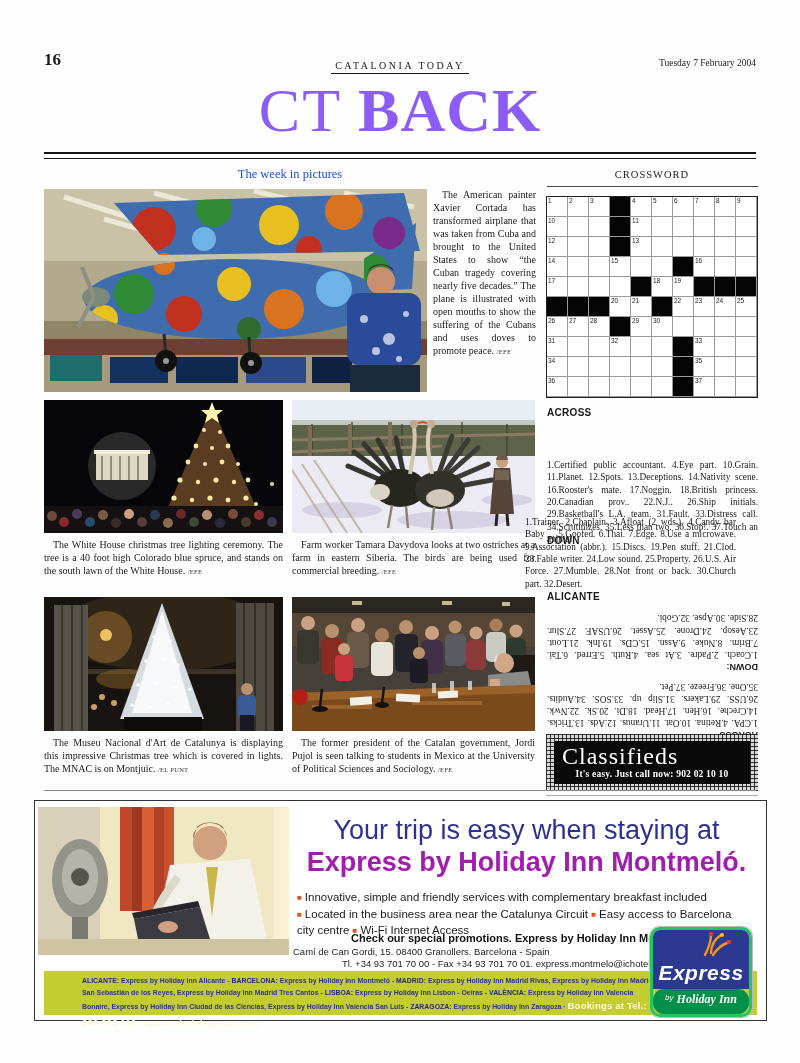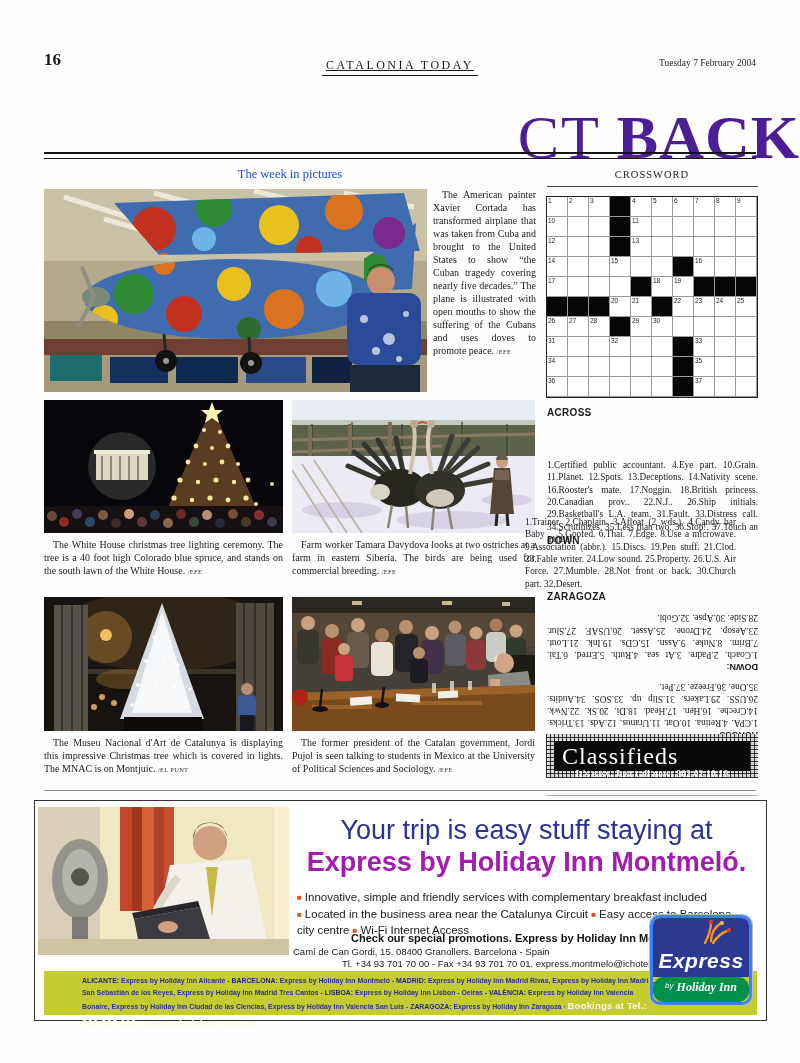--- a/index.html
+++ b/index.html
@@ -3,23 +3,23 @@
 <meta charset="utf-8">
 <style>
   html,body{margin:0;padding:0;background:#ffffff;}
   .page{position:relative;width:800px;height:1063px;background:#fefefe;overflow:hidden;
         font-family:"Liberation Serif","DejaVu Serif",serif;color:#1a1a1a;}
   .abs{position:absolute;}
 
   
   .pageno{left:44px;top:50px;font-size:17px;font-weight:bold;}
   .masthead-wrap{left:0;right:0;top:55px;text-align:center;}
-  .masthead{display:inline-block;font-size:12px;letter-spacing:2.5px;border-bottom:1.5px solid #111;padding:0 4px 2px;text-decoration:underline;}
+  .masthead{display:inline-block;font-size:10px;letter-spacing:2.5px;border-bottom:1.5px solid #111;padding:0 4px 2px;}
   .hdate{right:44px;top:58px;font-size:9.5px;color:#222;}
-  .banner{left:0;right:0;top:78px;text-align:right;font-size:62px;line-height:1.05;color:#4c1d95;margin-top:27px;}
+  .banner{left:0;right:0;top:78px;text-align:center;font-size:62px;line-height:1.05;color:#8b5cf6;}
   .banner .ct{font-weight:400;margin-right:16px;letter-spacing:2px;}
   .banner .back{font-weight:800;letter-spacing:1px;}
   .double-rule{left:44px;right:44px;top:152px;height:4px;border-top:2px solid #151515;border-bottom:1.5px solid #151515;}
 
   .wip-heading{left:44px;width:492px;top:167px;text-align:center;font-size:12.5px;color:#1d4ed8;}
   .xw-heading{left:547px;width:210px;top:169px;text-align:center;font-size:10.5px;letter-spacing:1px;color:#222;}
 
   
   .photo{overflow:hidden;background:#888;}
   .photo svg{display:block;width:100%;height:100%;}
@@ -52,21 +52,21 @@
   .clue-text{width:211px;font-size:9.3px;line-height:1.33;text-align:justify;}
   .ct-across{left:547px;top:419px;margin-top:40px;}
   .ch-down{left:547px;top:504px;margin-top:31px;}
   .ct-down{left:525px;top:516px;}
   .ch-answers{left:547px;top:591px;}
   .answers-flip{left:547px;top:603px;width:211px;transform:rotate(180deg);}
   .ans-label{font-family:"Liberation Sans","DejaVu Sans",sans-serif;font-weight:bold;font-size:9px;margin:0 0 1px;}
   .ans-text{font-size:9.3px;line-height:1.3;text-align:justify;margin:0 0 9px;}
 
   
-  .classifieds{left:546px;top:734px;width:212px;height:44px;box-sizing:border-box;padding:7px 8px;
+  .classifieds{left:546px;top:734px;width:212px;height:57px;box-sizing:border-box;padding:7px 8px;
     background-color:#d8d8d8;
     background-image:repeating-linear-gradient(90deg,rgba(10,10,10,.8) 0 1px,transparent 1px 4px),
                      repeating-linear-gradient(0deg,rgba(10,10,10,.8) 0 1px,transparent 1px 4px);}
   .cl-inner{background:#0a0a0a;width:100%;height:100%;color:#fff;padding:2px 8px;box-sizing:border-box;}
   .cl-title{font-size:24px;line-height:26px;letter-spacing:1px;}
   .cl-sub{font-size:9.5px;font-weight:bold;letter-spacing:.2px;text-align:center;}
 
   .rule-above-ad{left:44px;right:44px;top:790px;border-top:1px solid #888;height:0;}
   .rule-above-ad2{left:546px;width:212px;top:795px;border-top:1px solid #aaa;height:0;}
 
@@ -79,21 +79,21 @@
   .ad-bullets{left:262px;top:88px;width:452px;font-size:11.5px;line-height:1.45;color:#1b1b1b;font-weight:500;}
   .bullet-seg .sq{color:#e2551e;font-size:8px;vertical-align:1px;margin-right:3px;}
   .ad-promo{left:258px;width:456px;top:131px;text-align:center;font-weight:bold;font-size:11px;color:#111;}
   .ad-addr{left:258px;width:456px;top:145px;text-align:left;font-size:9.5px;color:#222;}
   .ad-tel{left:258px;width:456px;top:157px;text-align:center;font-size:9.5px;color:#222;}
   .ad-band{left:9px;right:9px;top:170px;height:44px;background:#c3cd30;}
   .ad-hotels{position:absolute;left:38px;top:4px;width:580px;font-size:6.9px;font-weight:600;
              color:#2d3192;line-height:1.7;}
   .ad-hotels b{color:#20267e;}
   .bookings{font-size:9.5px;font-weight:bold;color:#fdf9e0;letter-spacing:.2px;}
-  .ad-logo{position:absolute;right:14px;top:114px;width:96px;height:84px;border:3px solid #3b82f6;border-radius:10px;
+  .ad-logo{position:absolute;right:14px;top:126px;width:96px;height:84px;border:3px solid #22c55e;border-radius:10px;
            overflow:hidden;box-shadow:0 0 0 1px #bbb;}
   .logo-blue{position:relative;height:59px;background:#2b3990;}
   .logo-word{position:absolute;left:0;right:0;bottom:4px;text-align:center;color:#fff;
              font-style:italic;font-size:21px;font-weight:600;letter-spacing:.5px;}
   .logo-spark{position:absolute;right:16px;top:1px;}
   .logo-green{height:25px;background:#00904a;text-align:center;color:#fff;border-radius:11px;}
   .logo-by{font-style:italic;font-size:8px;vertical-align:3px;margin-right:3px;}
   .logo-hi{font-family:"Liberation Serif","DejaVu Serif",serif;font-style:italic;font-size:12px;font-weight:bold;}
 </style>
 </head>
@@ -659,21 +659,21 @@
         <span class="xnum">37</span>
       </div>
       <div class="xcell"></div>
       <div class="xcell"></div>
     </div>
 
   <div class="abs clue-head ch-across">ACROSS</div>
   <div class="abs clue-text ct-across">1.Certified public accountant. 4.Eye part. 10.Grain. 11.Planet. 12.Spots. 13.Deceptions. 14.Nativity scene. 16.Rooster's mate. 17.Noggin. 18.British princess. 20.Canadian prov.. 22.N.J.. 26.Ship initials. 29.Basketball's L.A. team. 31.Fault. 33.Distress call. 34.Scrutinizes. 35.Less than two. 36.Stop!. 37.Touch an animal.</div>
   <div class="abs clue-head ch-down">DOWN</div>
   <div class="abs clue-text ct-down">1.Trainer. 2.Chaplain. 3.Afloat (2 wds.). 4.Candy bar Baby _. 5.Goofed. 6.Thai. 7.Edge. 8.Use a microwave. 9.Association (abbr.). 15.Discs. 19.Pen stuff. 21.Clod. 23.Fable writer. 24.Low sound. 25.Property. 26.U.S. Air Force. 27.Mumble. 28.Not front or back. 30.Church part. 32.Desert.</div>
-  <div class="abs clue-head ch-answers">ZARAGOZA</div>
+  <div class="abs clue-head ch-answers">ALICANTE</div>
 
   <div class="abs answers-flip">
     <p class="ans-label">ACROSS</p>
     <p class="ans-text">1.CPA. 4.Retina. 10.Oat. 11.Uranus. 12.Ads. 13.Tricks. 14.Creche. 16.Hen. 17.Head. 18.Di. 20.Sk. 22.Nwk. 26.USS. 29.Lakers. 31.Slip up. 33.SOS. 34.Audits. 35.One. 36.Freeze. 37.Pet.</p>
     <p class="ans-label">DOWN:</p>
     <p class="ans-text">1.Coach. 2.Padre. 3.At sea. 4.Ruth. 5.Erred. 6.Tai. 7.Brim. 8.Nuke. 9.Assn. 15.CDs. 19.Ink. 21.Lout. 23.Aesop. 24.Drone. 25.Asset. 26.USAF. 27.Slur. 28.Side. 30.Apse. 32.Gobi.</p>
   </div>
 
   <div class="abs classifieds">
     <div class="cl-inner">
@@ -707,21 +707,21 @@
         <polygon points="132,58 212,52 232,148 112,148" fill="#f4f1ea"></polygon>
         <polygon points="168,60 180,60 174,110" fill="#c8b84a"></polygon>
         <path d="M140,70 C128,86 118,100 114,116" stroke="#dcd8cc" stroke-width="8" fill="none"></path>
         <polygon points="96,112 162,100 172,132 102,142" fill="#3a3a40"></polygon>
         <polygon points="96,112 162,100 160,94 94,106" fill="#26262c"></polygon>
         <rect y="132" width="251" height="16" fill="#cfc4a2"></rect>
         <ellipse cx="130" cy="120" rx="10" ry="6" fill="#d0a080"></ellipse>
       </svg>
     </div>
 
-    <div class="abs ad-h1">Your trip is easy stuff staying at</div>
+    <div class="abs ad-h1">Your trip is easy when staying at</div>
     <div class="abs ad-h2">Express by Holiday Inn Montmeló.</div>
     <div class="abs ad-bullets" id="ad-bullets"><span class="bullet-seg"><span class="sq">■</span>Innovative, simple and friendly services with complementary breakfast included  </span><span class="bullet-seg"><span class="sq">■</span>Located in the business area near  the Catalunya Circuit  </span><span class="bullet-seg"><span class="sq">■</span>Easy access to Barcelona city centre  </span><span class="bullet-seg"><span class="sq">■</span>Wi-Fi Internet Access  </span></div>
     <div class="abs ad-promo">Check our special promotions. Express by Holiday Inn Montmeló</div>
     <div class="abs ad-addr">Camí de Can Gordi, 15. 08400 Granollers. Barcelona - Spain</div>
     <div class="abs ad-tel">Tl. +34 93 701 70 00 - Fax +34 93 701 70 01. express.montmelo@ichotelsgroup.com</div>
 
     <div class="abs ad-band">
       <div class="ad-hotels" id="ad-hotels"><b>ALICANTE:</b> Express by Holiday Inn Alicante - <b>BARCELONA:</b> Express by Holiday Inn Montmeló - <b>MADRID:</b> Express by Holiday Inn Madrid Rivas, Express by Holiday Inn Madrid, San Sebastián de los Reyes, Express by Holiday Inn Madrid Tres Cantos - <b>LISBOA:</b> Express by Holiday Inn Lisbon - Oeiras - <b>VALÈNCIA:</b> Express by Holiday Inn Valencia Bonaire, Express by Holiday Inn Ciudad de las Ciencias, Express by Holiday Inn Valencia San Luis - <b>ZARAGOZA:</b> Express by Holiday Inn Zaragoza · <span class="bookings">Bookings at Tel.: 900 993 119 · www.ichotelsgroup.com</span></div>
     </div>
 

